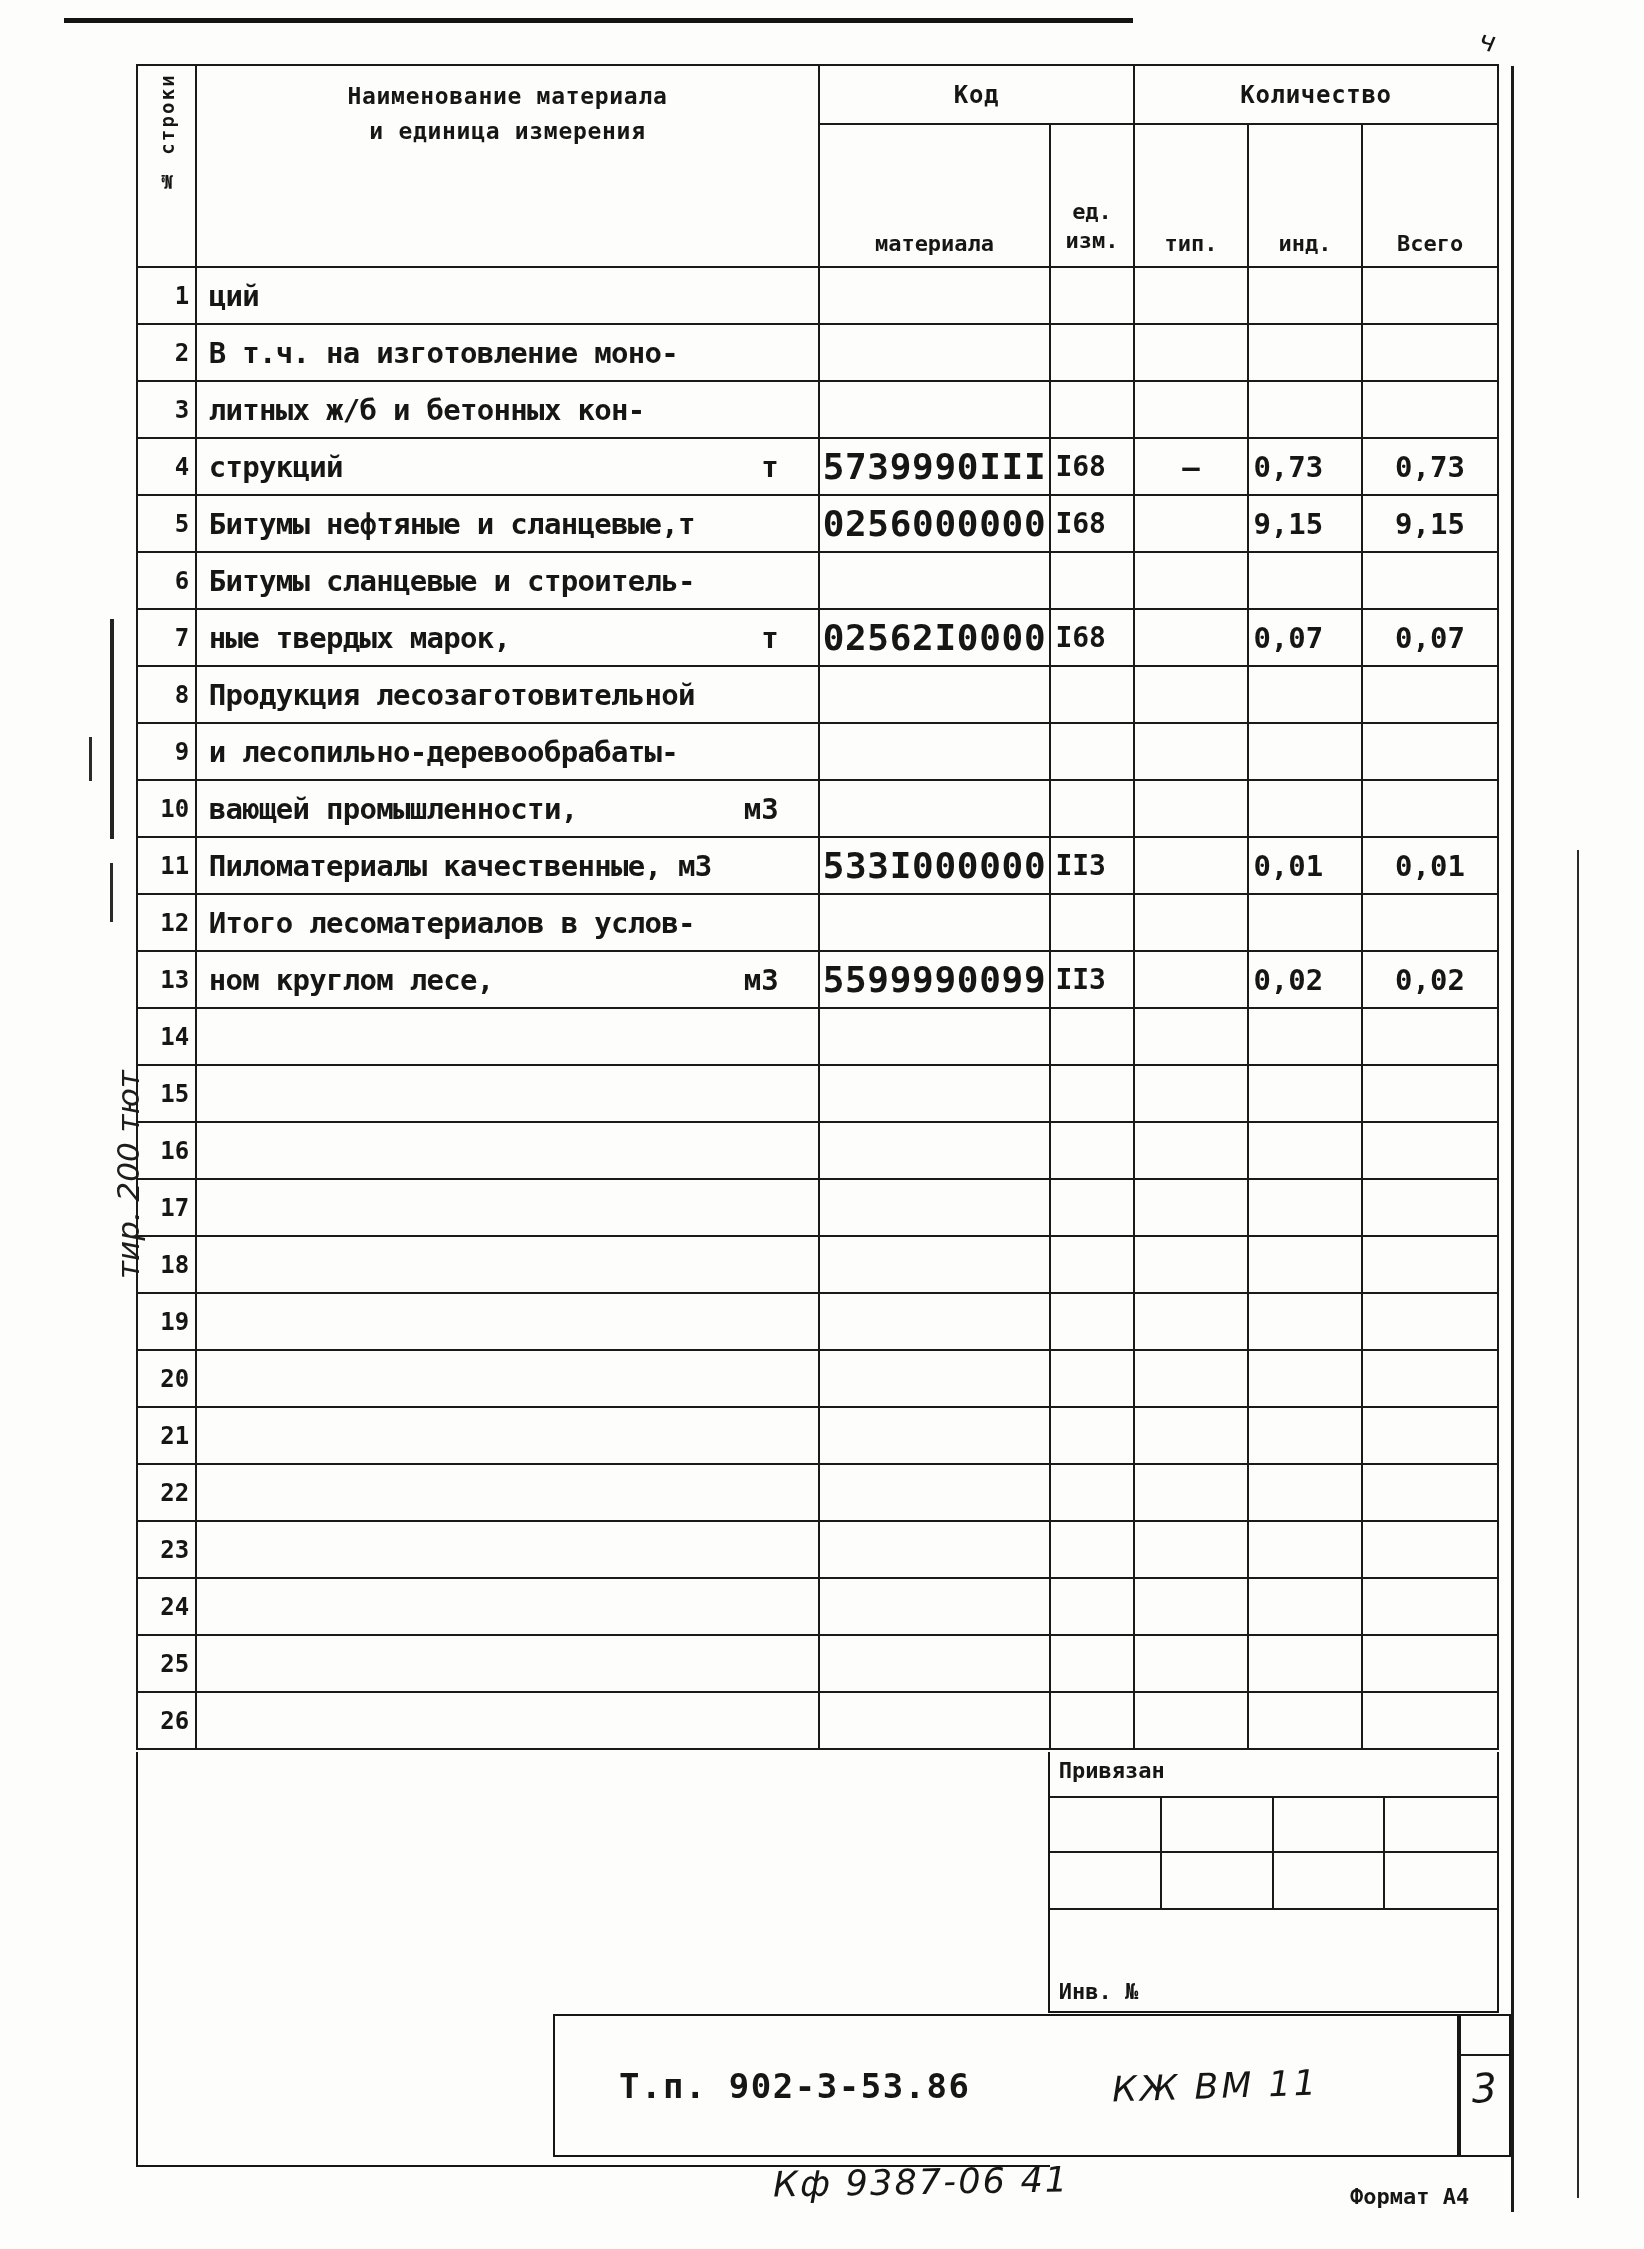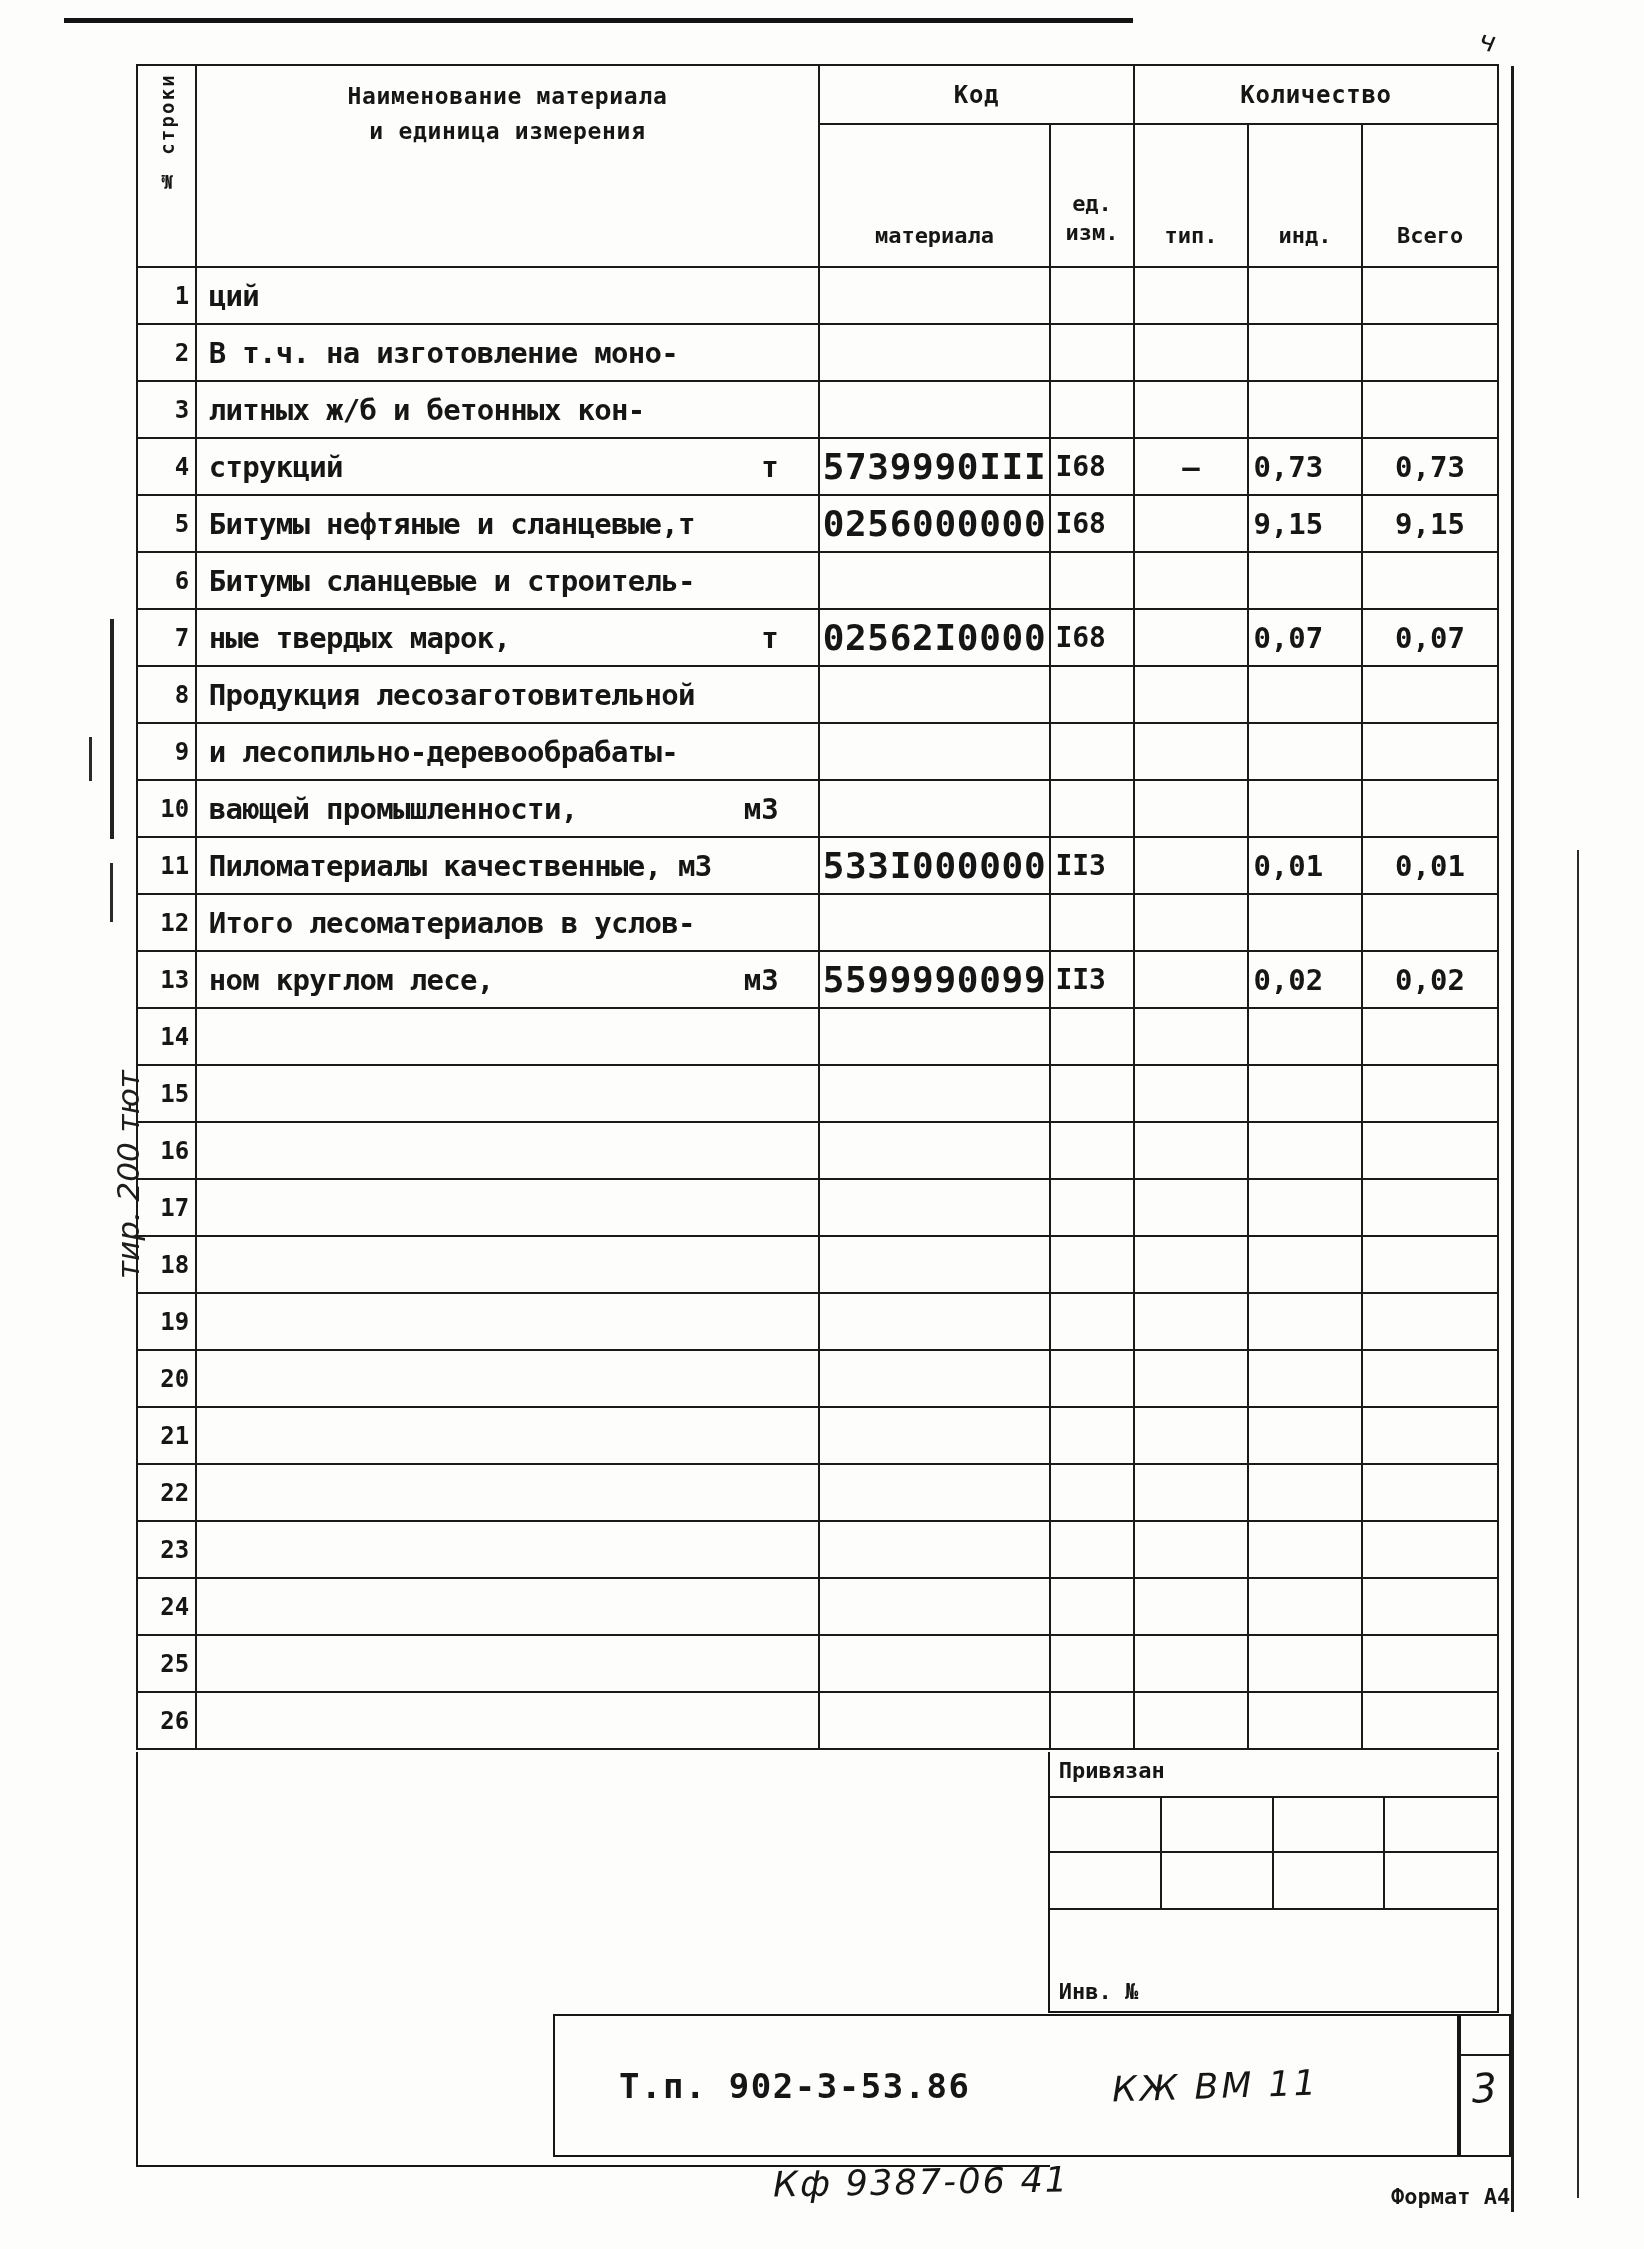--- a/index.html
+++ b/index.html
@@ -27,21 +27,21 @@
   col.w-num{width:59px;} col.w-name{width:623px;} col.w-code{width:231px;}
   col.w-ed{width:84px;} col.w-tip{width:114px;} col.w-ind{width:114px;} col.w-total{width:136px;}
 
   thead tr.gr{height:59px;} thead tr.sr{height:143px;}
   .h-num{vertical-align:top;padding-top:7.3px;text-align:center;}
   .vtext{display:inline-block;writing-mode:vertical-rl;transform:rotate(180deg);
          font-size:19px;font-weight:bold;letter-spacing:2.2px;}
   .h-name{vertical-align:top;padding-top:13px;font-size:23px;font-weight:bold;
           line-height:1.5;letter-spacing:0.7px;}
   .h-group{font-size:24px;font-weight:bold;vertical-align:middle;text-align:center;letter-spacing:0.7px;}
-  .h-sub{vertical-align:bottom;padding-bottom:18px;font-size:22px;font-weight:bold;text-align:center;}
+  .h-sub{vertical-align:bottom;padding-bottom:10px;font-size:22px;font-weight:bold;text-align:center;}
   .pre{white-space:pre-line;line-height:1.35;}
 
   tbody tr{height:57px;}
   tbody td{font-weight:bold;}
   .c-num{font-size:24px;text-align:right;padding-right:5.9px;}
   .c-name{padding:0 10.3px 0 11.7px;font-size:29px;}
   .nmwrap{display:flex;justify-content:space-between;align-items:baseline;}
   .nm{white-space:nowrap;letter-spacing:-0.7px;}
   .unit{margin-right:29px;}
   .c-code{font-size:36px;text-align:center;letter-spacing:0.7px;}
@@ -68,21 +68,21 @@
   .tb-title{position:absolute;left:64px;top:50%;transform:translateY(-50%);
             font-size:34px;font-weight:bold;letter-spacing:1.5px;}
   .hand{font-family:"DejaVu Sans",sans-serif;font-style:italic;}
   .tb-stamp{position:absolute;left:557px;top:50%;transform:translateY(-50%) rotate(-2deg);
             font-size:35px;letter-spacing:2.9px;}
   .sheetcol{position:absolute;left:1457px;top:2014px;width:50px;height:139px;border:2.9px solid #161616;}
   .sheet-top{height:38px;border-bottom:2.2px solid #1a1a1a;}
   .sheet-num{font-size:40px;text-align:center;padding-top:8.8px;transform:rotate(-3deg);}
 
   .kf{position:absolute;left:773px;top:2162px;font-size:35px;letter-spacing:2.2px;transform:rotate(-1deg);}
-  .format{position:absolute;left:1391px;top:2184px;font-size:22px;font-weight:bold;}
+  .format{position:absolute;left:1350px;top:2184px;font-size:22px;font-weight:bold;}
 </style>
 </head>
 <body>
 
 <div class="page">
 
   <div class="top-rule"></div>
   <div class="mark-topright">ч</div>
   <div class="vline v1"></div>
   <div class="vline v2"></div>

